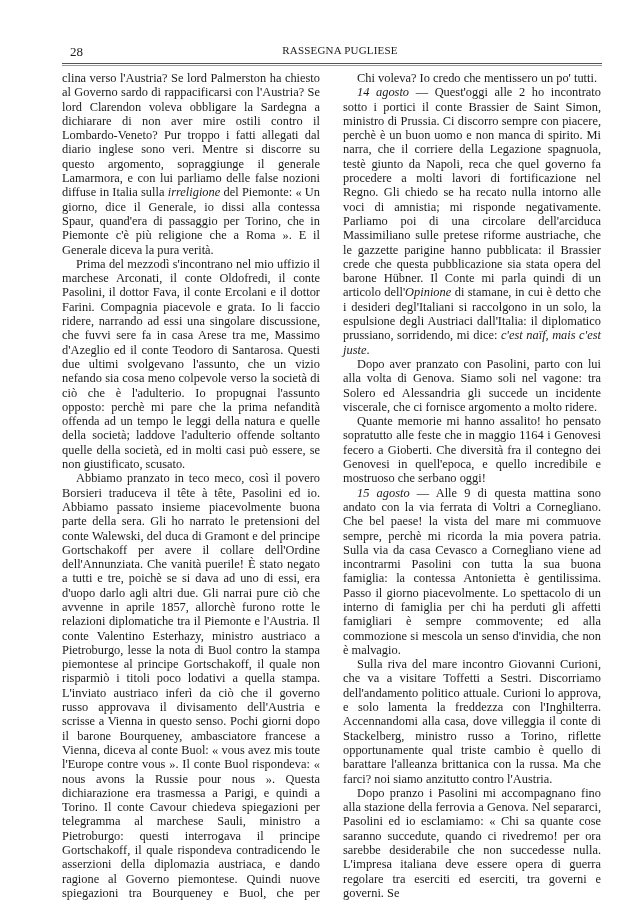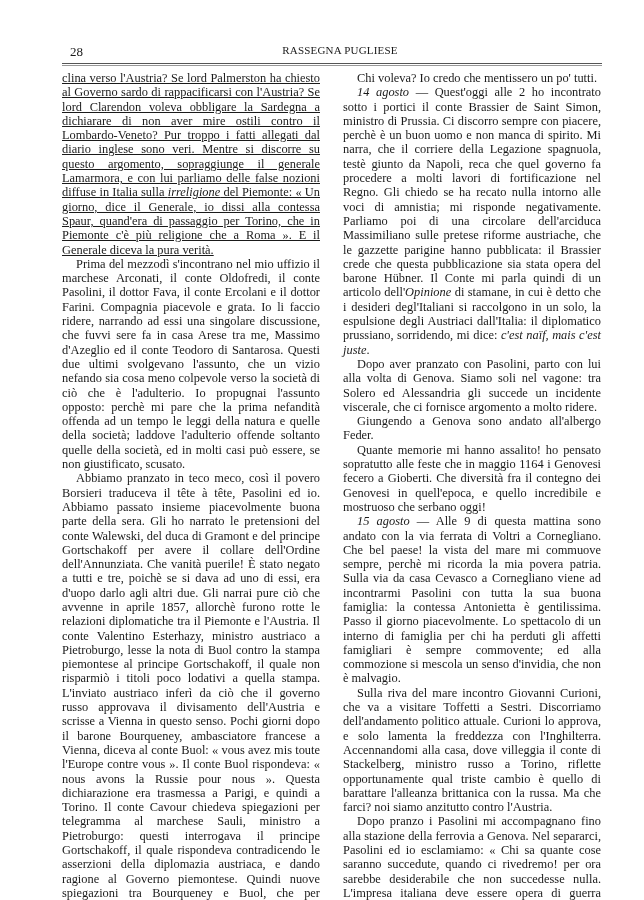--- a/index.html
+++ b/index.html
@@ -9,21 +9,21 @@
     }
     .header { position: absolute; left: 70px; top: 44px; width: 540px; height: 16px; }
     .page-num { position: absolute; left: 0; top: 0; font-family: "Liberation Serif", serif; font-size: 13px; }
     .running-title { position: absolute; left: 0; right: 0; top: 0; text-align: center; font-family: "Liberation Serif", serif; font-size: 11px; letter-spacing: 0.2px; }
     .rule { position: absolute; left: 62px; top: 63px; width: 540px; height: 0; border-top: 1px solid #555; }
     .rule2 { position: absolute; left: 62px; top: 65px; width: 540px; height: 0; border-top: 1px solid #999; }
     .col { position: absolute; top: 71px; width: 258px; font-family: "Liberation Serif", serif; font-size: 12.4px; line-height: 14.3px; text-align: justify; }
     .col.left { left: 62px; }
     .col.right { left: 343px; }
     .col p { margin: 0; text-indent: 14px; hyphens: manual; }
-    .col p.cont { text-indent: 0; text-decoration: underline; }
+    .col p.cont { text-indent: 0; }
     .col em { font-style: italic; }
   </style>
 </head>
 <body>
 
 <div class="header">
   <span class="page-num">28</span>
   <span class="running-title">RASSEGNA PUGLIESE</span>
 </div>
 <div class="rule"></div>
@@ -32,18 +32,17 @@
 <div class="col left">
   <p class="cont"><span>clina verso l'Austria? Se lord Palmerston ha chiesto al Governo sardo di rappacificarsi con l'Austria? Se lord Clarendon voleva obbligare la Sardegna a dichiarare di non aver mire ostili contro il Lombardo-Veneto? Pur troppo i fatti allegati dal diario inglese sono veri. Mentre si discorre su questo argomento, sopraggiunge il generale Lamarmora, e con lui parliamo delle false nozioni diffuse in Italia sulla </span><em>irreligione</em><span> del Piemonte: « Un giorno, dice il Generale, io dissi alla contessa Spaur, quand'era di passaggio per Torino, che in Piemonte c'è più religione che a Roma ». E il Generale diceva la pura verità.</span></p>
   <p>Prima del mezzodì s'incontrano nel mio uffizio il marchese Arconati, il conte Oldofredi, il conte Pasolini, il dottor Fava, il conte Ercolani e il dottor Farini. Compagnia piacevole e grata. Io li faccio ridere, narrando ad essi una singolare discussione, che fuvvi sere fa in casa Arese tra me, Massimo d'Azeglio ed il conte Teodoro di Santarosa. Questi due ultimi svolgevano l'assunto, che un vizio nefando sia cosa meno colpevole verso la società di ciò che è l'adulterio. Io propugnai l'assunto opposto: perchè mi pare che la prima nefandità offenda ad un tempo le leggi della natura e quelle della società; laddove l'adulterio offende soltanto quelle della società, ed in molti casi può essere, se non giustificato, scusato.</p>
   <p>Abbiamo pranzato in teco meco, così il povero Borsieri traduceva il tête à tête, Pasolini ed io. Abbiamo passato insieme piacevolmente buona parte della sera. Gli ho narrato le pretensioni del conte Walewski, del duca di Gramont e del principe Gortschakoff per avere il collare dell'Ordine dell'Annunziata. Che vanità puerile! È stato negato a tutti e tre, poichè se si dava ad uno di essi, era d'uopo darlo agli altri due. Gli narrai pure ciò che avvenne in aprile 1857, allorchè furono rotte le relazioni diplomatiche tra il Piemonte e l'Austria. Il conte Valentino Esterhazy, ministro austriaco a Pietroburgo, lesse la nota di Buol contro la stampa piemontese al principe Gortschakoff, il quale non risparmiò i titoli poco lodativi a quella stampa. L'inviato austriaco inferì da ciò che il governo russo approvava il divisamento dell'Austria e scrisse a Vienna in questo senso. Pochi giorni dopo il barone Bourqueney, ambasciatore francese a Vienna, diceva al conte Buol: « vous avez mis toute l'Europe contre vous ». Il conte Buol rispondeva: « nous avons la Russie pour nous ». Questa dichiarazione era trasmessa a Parigi, e quindi a Torino. Il conte Cavour chiedeva spiegazioni per telegramma al marchese Sauli, ministro a Pietroburgo: questi interrogava il principe Gortschakoff, il quale rispondeva contradicendo le asserzioni della diplomazia austriaca, e dando ragione al Governo piemontese. Quindi nuove spiegazioni tra Bourqueney e Buol, che per giustificarsi cavò dal portafogli i dispacci di Esterhazy, e vi furono spiegazioni vive tra questi e Gortschakoff. Da quel momento la permanenza del conte Esterhazy a Pie-</p>
 </div>
 
 <div class="col right">
   <p>Chi voleva? Io credo che mentissero un po' tutti.</p>
   <p><em>14 agosto</em><span> — Quest'oggi alle 2 ho incontrato sotto i portici il conte Brassier de Saint Simon, ministro di Prussia. Ci discorro sempre con piacere, perchè è un buon uomo e non manca di spirito. Mi narra, che il corriere della Legazione spagnuola, testè giunto da Napoli, reca che quel governo fa procedere a molti lavori di fortificazione nel Regno. Gli chiedo se ha recato nulla intorno alle voci di amnistia; mi risponde negativamente. Parliamo poi di una circolare dell'arciduca Massimiliano sulle pretese riforme austriache, che le gazzette parigine hanno pubblicata: il Brassier crede che questa pubblicazione sia stata opera del barone Hübner. Il Conte mi parla quindi di un articolo dell'</span><em>Opinione</em><span> di stamane, in cui è detto che i desideri degl'Italiani si raccolgono in un solo, la espulsione degli Austriaci dall'Italia: il diplomatico prussiano, sorridendo, mi dice: </span><em>c'est naïf, mais c'est juste</em><span>.</span></p>
   <p>Dopo aver pranzato con Pasolini, parto con lui alla volta di Genova. Siamo soli nel vagone: tra Solero ed Alessandria gli succede un incidente viscerale, che ci fornisce argomento a molto ridere.</p>
-  <p>Giungendo a Genova sono andato all'albergo Feder.</p>
   <p>Quante memorie mi hanno assalito! ho pensato sopratutto alle feste che in maggio 1164 i Genovesi fecero a Gioberti. Che diversità fra il contegno dei Genovesi in quell'epoca, e quello incredibile e mostruoso che serbano oggi!</p>
   <p><em>15 agosto</em><span> — Alle 9 di questa mattina sono andato con la via ferrata di Voltri a Cornegliano. Che bel paese! la vista del mare mi commuove sempre, perchè mi ricorda la mia povera patria. Sulla via da casa Cevasco a Cornegliano viene ad incontrarmi Pasolini con tutta la sua buona famiglia: la contessa Antonietta è gentilissima. Passo il giorno piacevolmente. Lo spettacolo di un interno di famiglia per chi ha perduti gli affetti famigliari è sempre commovente; ed alla commozione si mescola un senso d'invidia, che non è malvagio.</span></p>
   <p>Sulla riva del mare incontro Giovanni Curioni, che va a visitare Toffetti a Sestri. Discorriamo dell'andamento politico attuale. Curioni lo approva, e solo lamenta la freddezza con l'Inghilterra. Accennandomi alla casa, dove villeggia il conte di Stackelberg, ministro russo a Torino, riflette opportunamente qual triste cambio è quello di barattare l'alleanza brittanica con la russa. Ma che farci? noi siamo anzitutto contro l'Austria.</p>
   <p>Dopo pranzo i Pasolini mi accompagnano fino alla stazione della ferrovia a Genova. Nel separarci, Pasolini ed io esclamiamo: « Chi sa quante cose saranno succedute, quando ci rivedremo! per ora sarebbe desiderabile che non succedesse nulla. L'impresa italiana deve essere opera di guerra regolare tra eserciti ed eserciti, tra governi e governi. Se</p>
 </div>
 
 </body></html>

